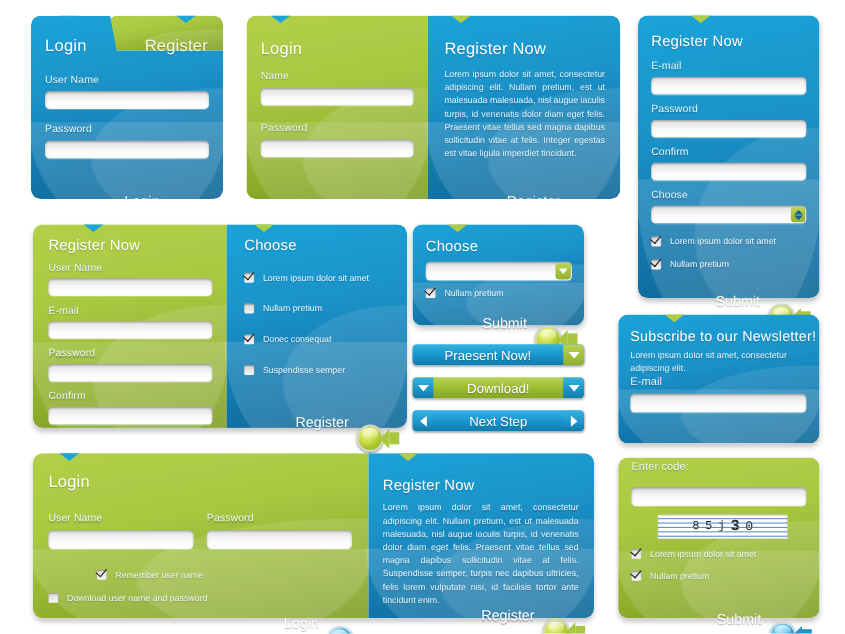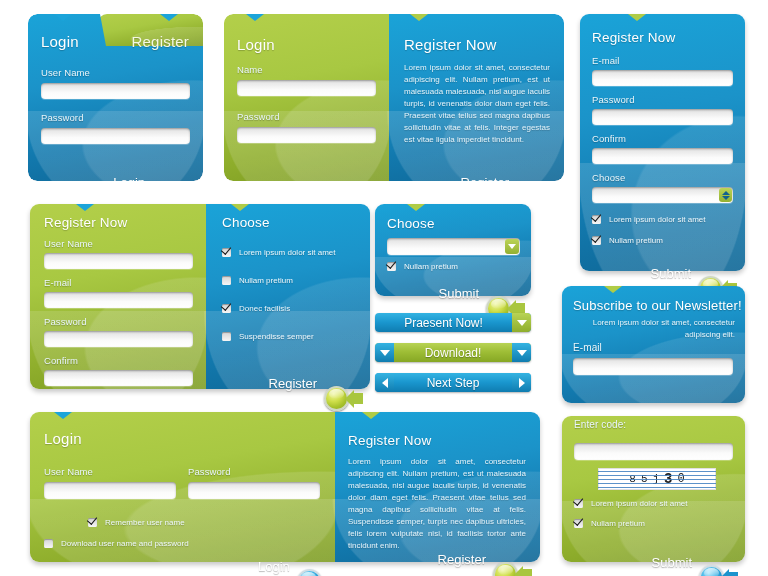--- a/index.html
+++ b/index.html
@@ -331,21 +331,21 @@
       <div class="row">
         <div class="cb on"></div>
         <div class="chk-lbl">Lorem ipsum dolor sit amet</div>
       </div>
       <div class="row" style="margin-top:19px;">
         <div class="cb"></div>
         <div class="chk-lbl">Nullam pretium</div>
       </div>
       <div class="row" style="margin-top:19px;">
         <div class="cb on"></div>
-        <div class="chk-lbl">Donec facilisis</div>
+        <div class="chk-lbl">Donec consequat</div>
       </div>
       <div class="row" style="margin-top:19px;">
         <div class="cb"></div>
         <div class="chk-lbl">Suspendisse semper</div>
       </div>
     </div>
     <div class="btn-group" style="position:absolute; right:21px; top:152px;">
       <div class="btn-lbl">Register</div>
       <div class="ball y">
         <div class="core"></div>
@@ -407,21 +407,21 @@
     <div class="cap">Next Step</div>
     <div class="side b">
         <div class="tri-r"></div>
       </div>
   </div>
 
   <div class="panel blue gloss" style="left:562px; top:286px; width:183px; height:117px;"></div>
   <div style="position:absolute; left:562px; top:286px; width:214px; height:117px;">
     <div class="notch g" style="left:42px;"></div>
     <div class="title" style="position:absolute; left:11px; top:12px; font-size:13px;">Subscribe to our Newsletter!</div>
-    <div class="body-txt" style="position:absolute; left:11px; top:31px; width:162px; text-align:right;">Lorem ipsum dolor sit amet, consectetur adipiscing elit.</div>
+    <div class="body-txt" style="position:absolute; left:11px; top:31px; width:162px; text-align:left;">Lorem ipsum dolor sit amet, consectetur adipiscing elit.</div>
     <div style="position:absolute; left:11px; top:56px; width:160px;">
       <div class="lbl" style="font-size:10px;">E-mail</div>
       <div class="field-wrap" style="margin-top:5px;">
           <div class="field tall"></div>
         </div>
     </div>
   </div>
 
   <div style="position:absolute; left:30px; top:412px; width:510px; height:150px;">
     <div style="position:absolute; inset:0; border-radius:9px; overflow:hidden; box-shadow:0 3px 5px rgba(0,0,0,.22);">

